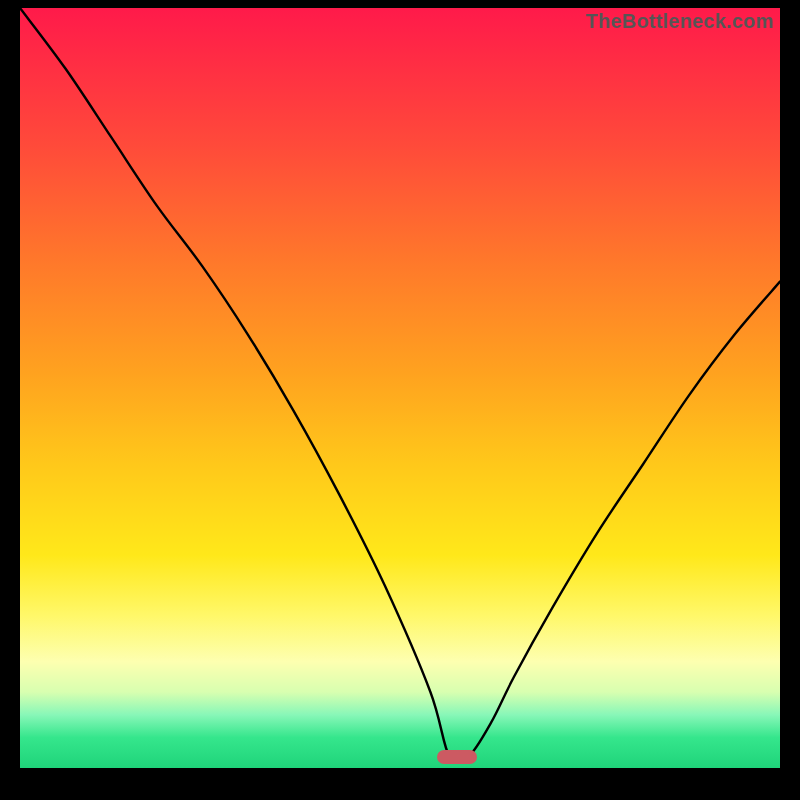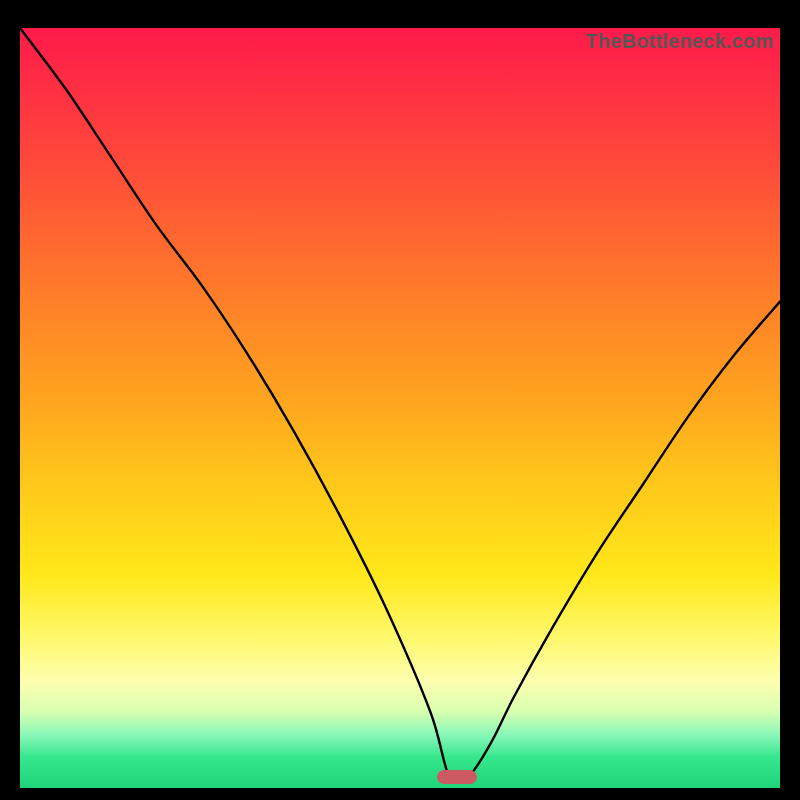--- a/index.html
+++ b/index.html
@@ -13,21 +13,21 @@
   }
   .stage {
     position: relative;
     width: 800px;
     height: 800px;
     background: #000;
   }
   .plot {
     position: absolute;
     left: 20px;
-    top: 28px;
+    top: 8px;
     width: 760px;
     height: 760px;
     background: linear-gradient(to bottom,
       #ff1a4a 0%,
       #ff4a3a 18%,
       #ff7a2a 34%,
       #ffa21f 48%,
       #ffc81a 60%,
       #ffe81a 72%,
       #fff86a 80%,

